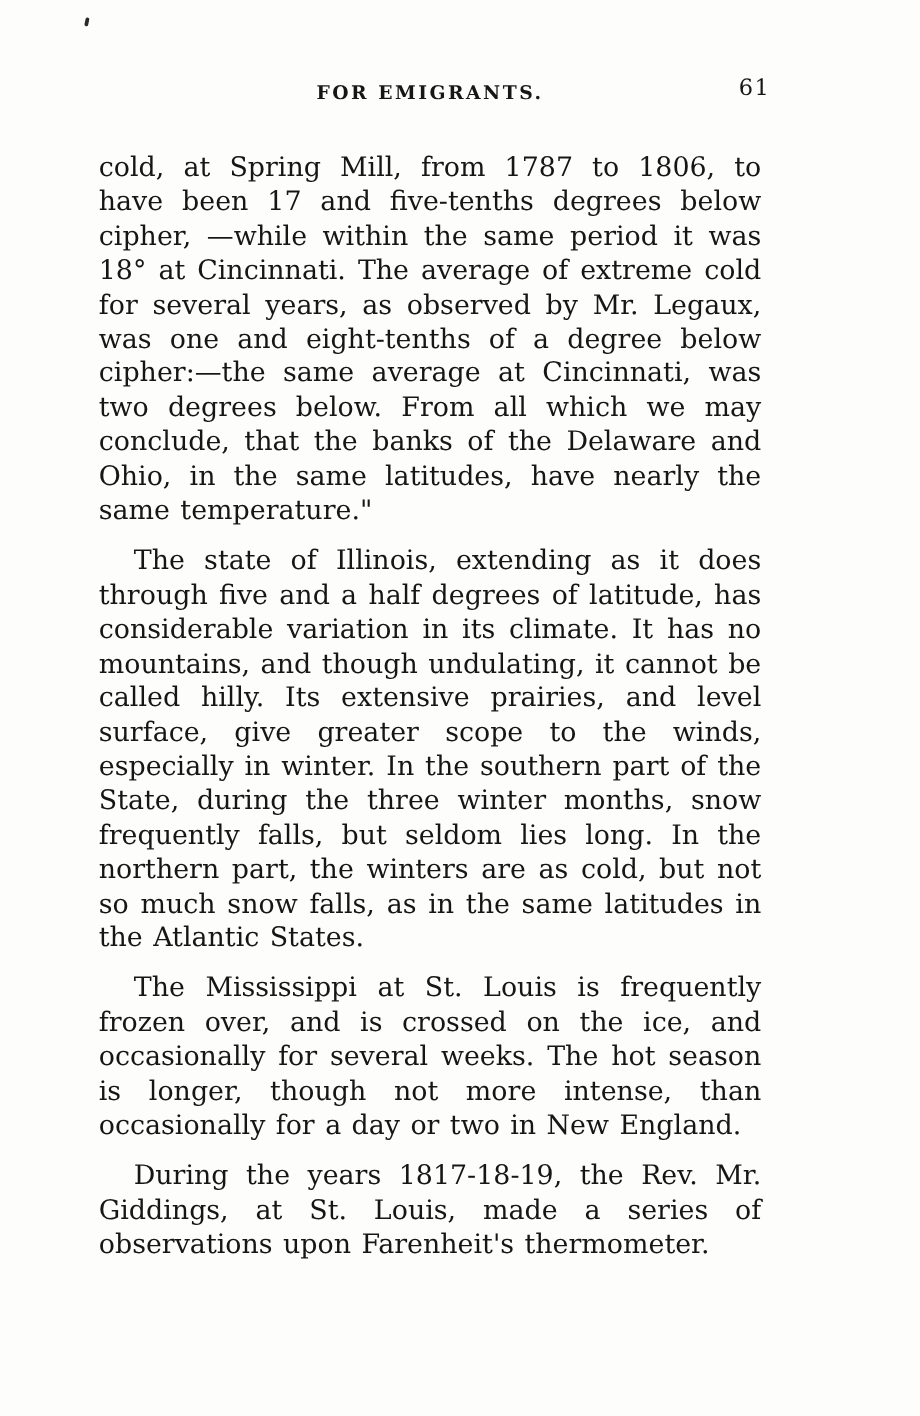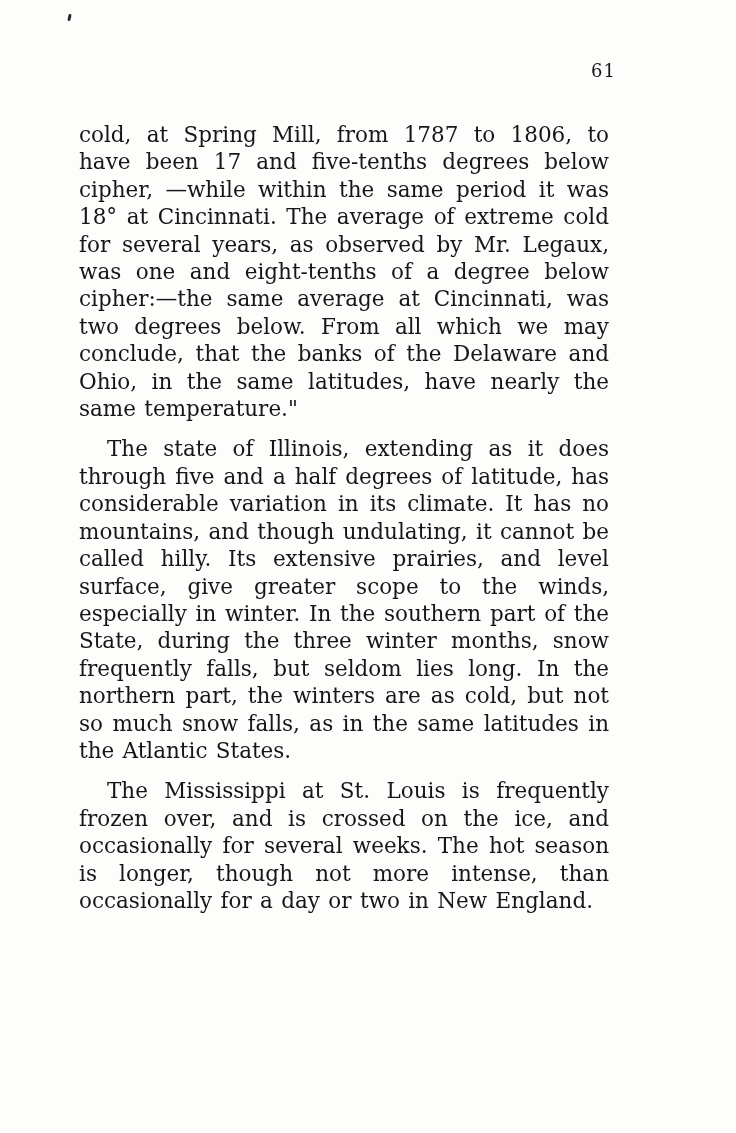--- a/index.html
+++ b/index.html
@@ -66,21 +66,23 @@
     text-indent: 28px;
   }
 </style>
 </head>
 <body>
 
 <div class="page">
   <div class="artifact"></div>
 
   <div class="header">
+    <span class="running-title">FOR EMIGRANTS.</span>
     <span class="page-number">61</span>
   </div>
 
   <div class="text-block">
     <p class="para">cold, at Spring Mill, from 1787 to 1806, to have been 17 and five-tenths degrees below cipher, —while within the same period it was 18° at Cincinnati.  The average of extreme cold for several years, as observed by Mr. Legaux, was one and eight-tenths of a degree below cipher:—the same average at Cincinnati, was two degrees below.  From all which we may conclude, that the banks of the Delaware and Ohio, in the same latitudes, have nearly the same temperature."</p>
     <p class="para indent">The state of Illinois, extending as it does through five and a half degrees of latitude, has considerable variation in its climate.  It has no mountains, and though undulating, it cannot be called hilly.  Its extensive prairies, and level surface, give greater scope to the winds, especially in winter.  In the southern part of the State, during the three winter months, snow frequently falls, but seldom lies long.  In the northern part, the winters are as cold, but not so much snow falls, as in the same latitudes in the Atlantic States.</p>
     <p class="para indent">The Mississippi at St. Louis is frequently frozen over, and is crossed on the ice, and occasionally for several weeks.  The hot season is longer, though not more intense, than occasionally for a day or two in New England.</p>
+    <p class="para indent">During the years 1817-18-19, the Rev. Mr. Giddings, at St. Louis, made a series of observations upon Farenheit's thermometer.</p>
   </div>
 </div>
 
 </body></html>

